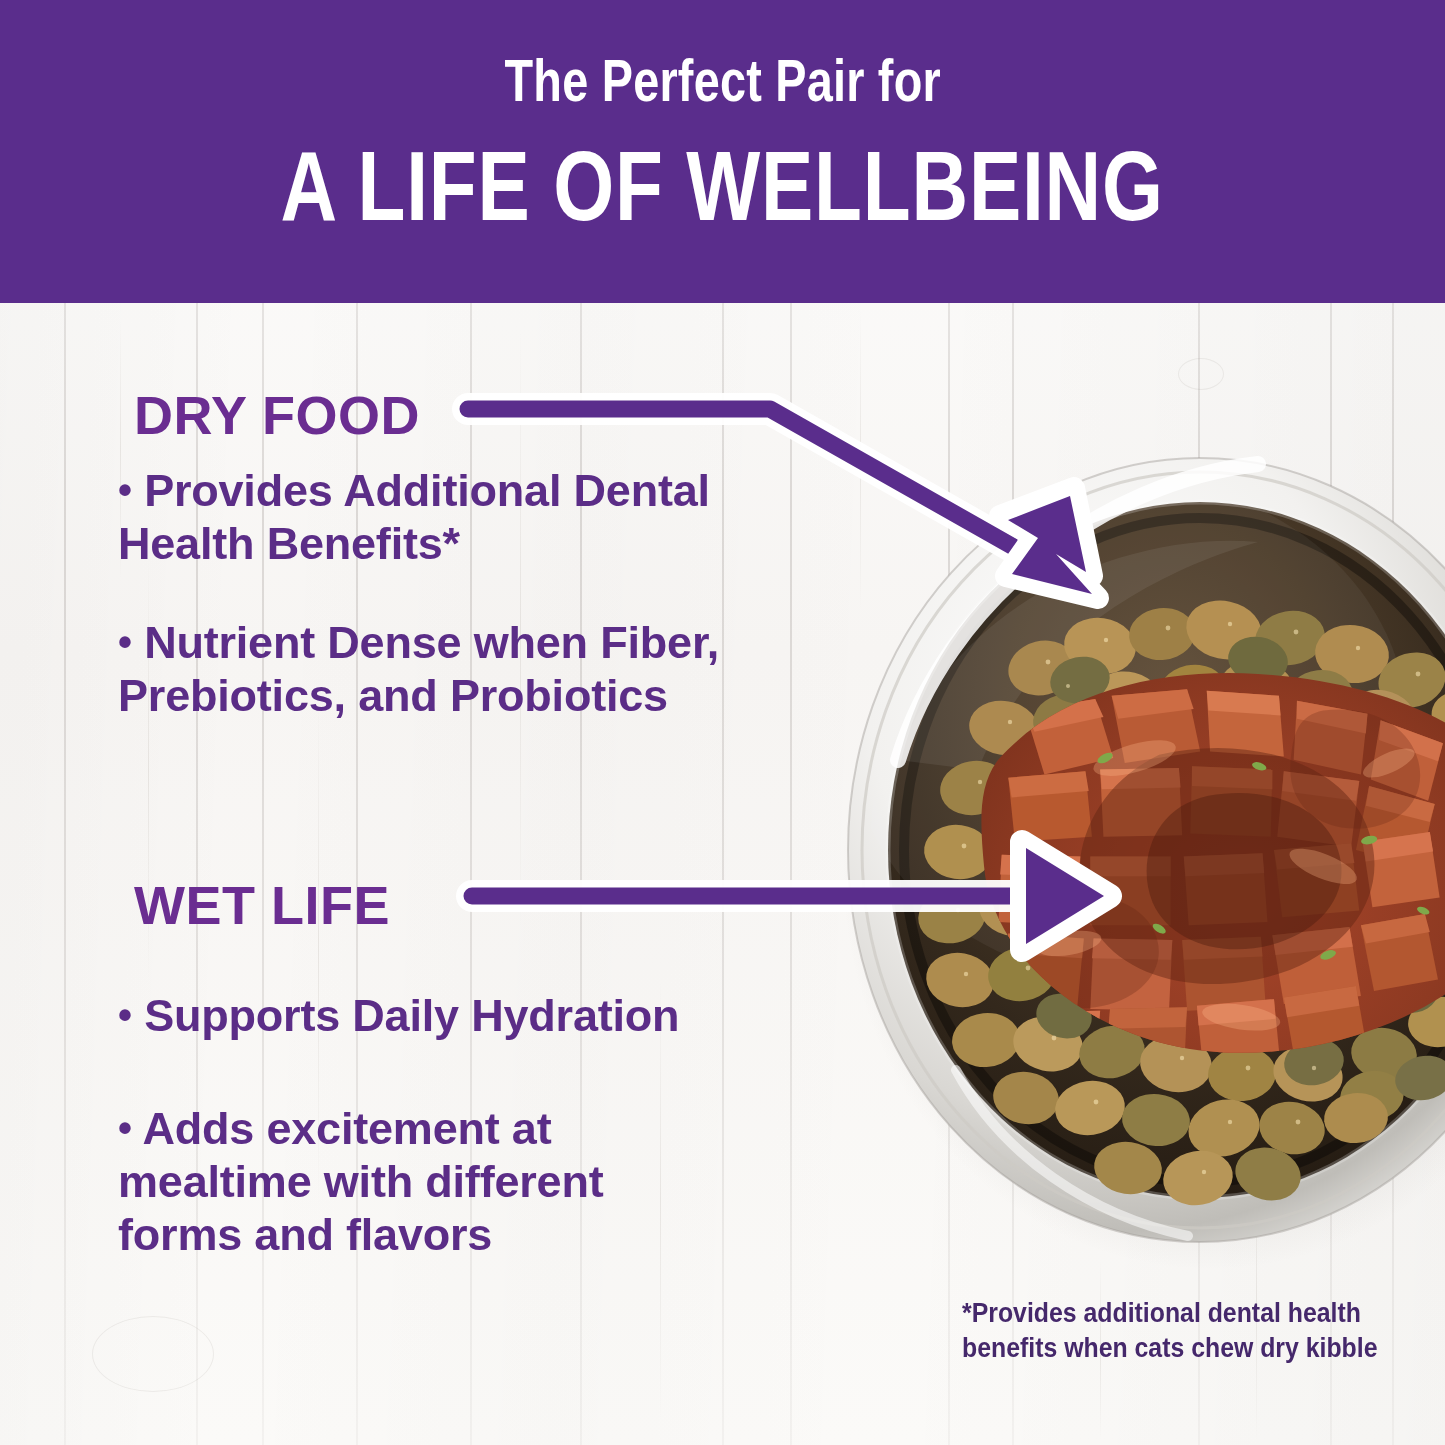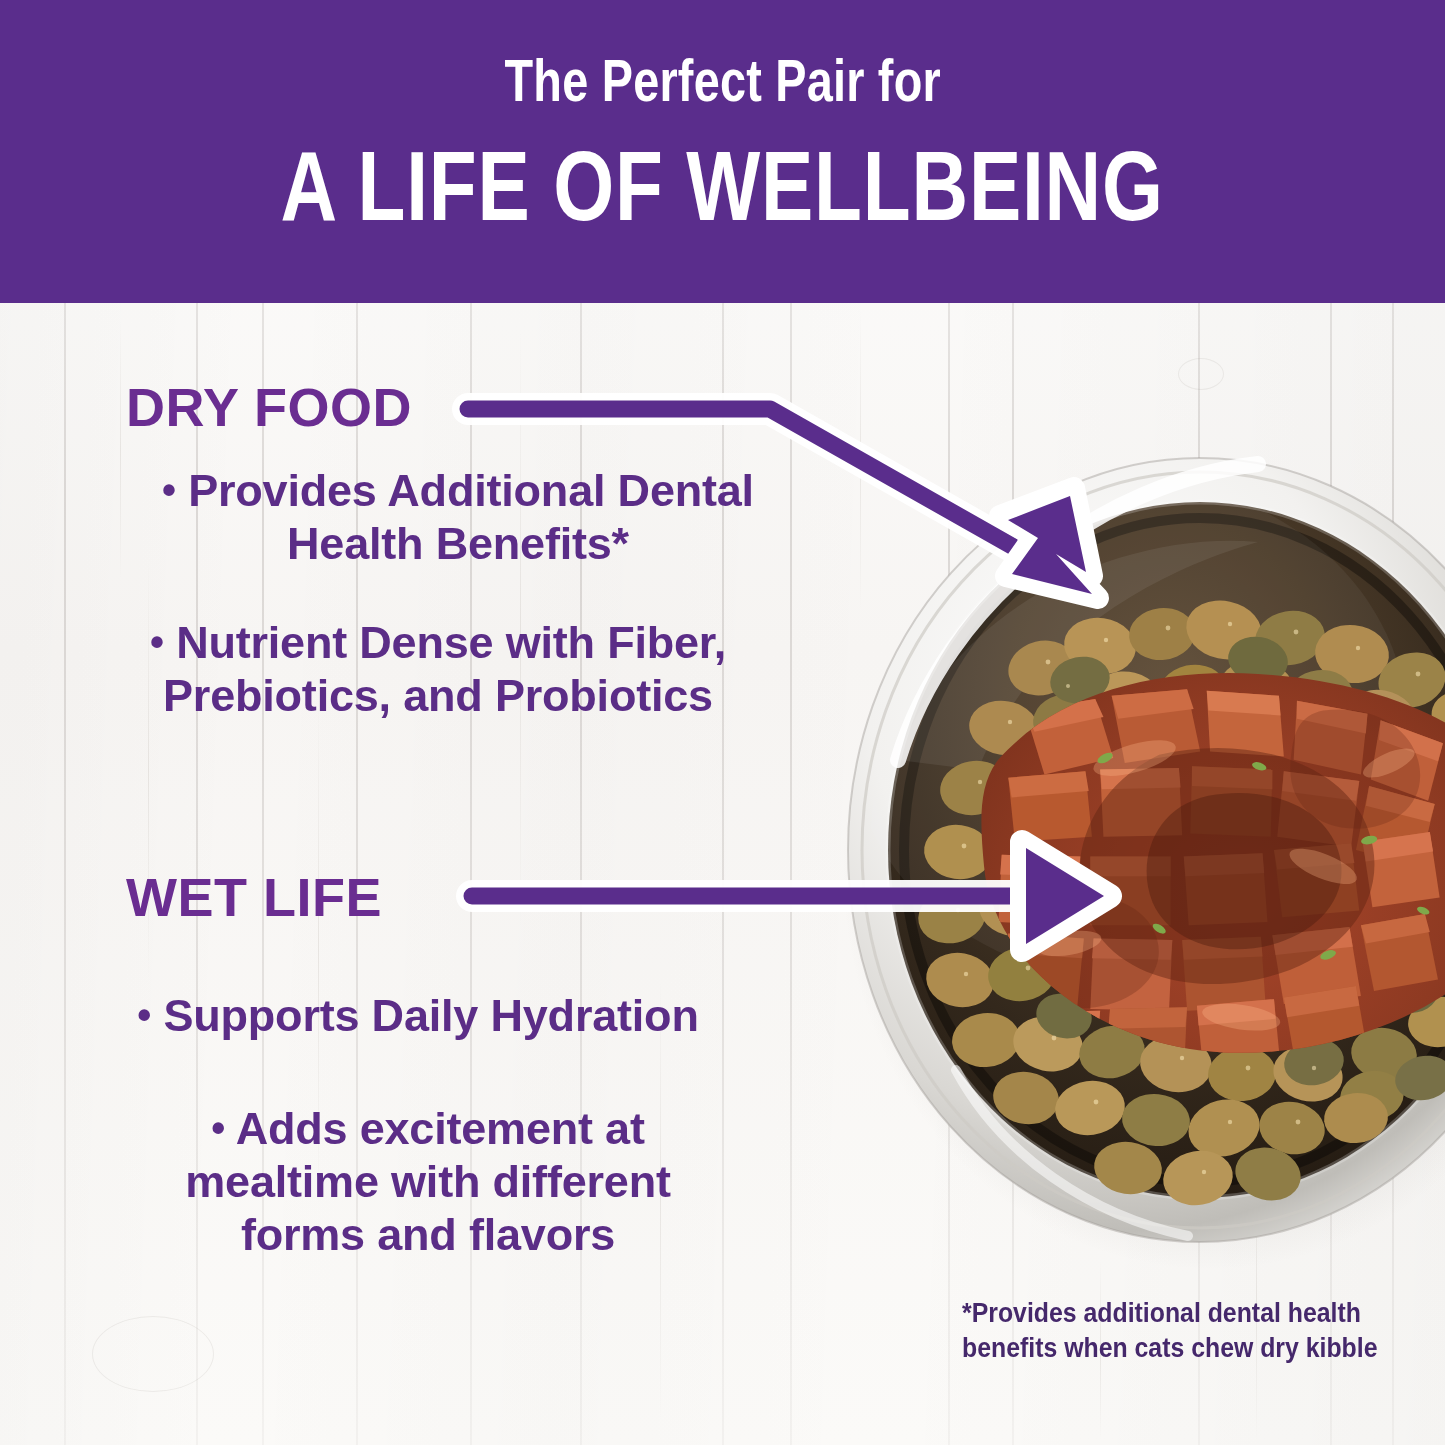--- a/index.html
+++ b/index.html
@@ -85,30 +85,29 @@
     top: 372px;
     width: 700px;
   }
   .section { position: relative; }
   .section-head {
     color: #6a2d91;
     font-size: 54px;
     font-weight: 700;
     letter-spacing: 0.5px;
     line-height: 1;
-    margin: 8px;
+    margin: 16px;
     white-space: nowrap;
   }
   .bullet {
     color: #5b2d87;
     font-size: 45px;
     font-weight: 600;
     line-height: 1.18;
     letter-spacing: -0.2px;
-    text-align: center;
   }
   .bullet .dot { font-size: 40px; vertical-align: 2px; }
 
   .sec-dry { position: absolute; left: 0; top: 0; }
   .dry-bullets { position: absolute; left: 0; top: 92px; width: 660px; }
   .dry-b1 { position: absolute; left: 0; top: 0; width: 680px; }
   .dry-b2 { position: absolute; left: 0; top: 152px; width: 640px; }
 
   .sec-wet { position: absolute; left: 0; top: 490px; }
   .wet-bullets { position: absolute; left: 0; top: 88px; width: 640px; }
@@ -481,21 +480,21 @@
 
     <div class="section sec-dry">
       <div class="section-head">DRY FOOD</div>
       <div class="dry-bullets">
         <div class="bullet dry-b1">
           <span class="dot">•</span>
           <span>Provides Additional Dental Health Benefits*</span>
         </div>
         <div class="bullet dry-b2">
           <span class="dot">•</span>
-          <span>Nutrient Dense with Fiber, Prebiotics, and Probiotics</span>
+          <span>Nutrient Dense when Fiber, Prebiotics, and Probiotics</span>
         </div>
       </div>
     </div>
 
     <div class="section sec-wet">
       <div class="section-head">WET LIFE</div>
       <div class="wet-bullets">
         <div class="bullet wet-b1">
           <span class="dot">•</span>
           <span>Supports Daily Hydration</span>

